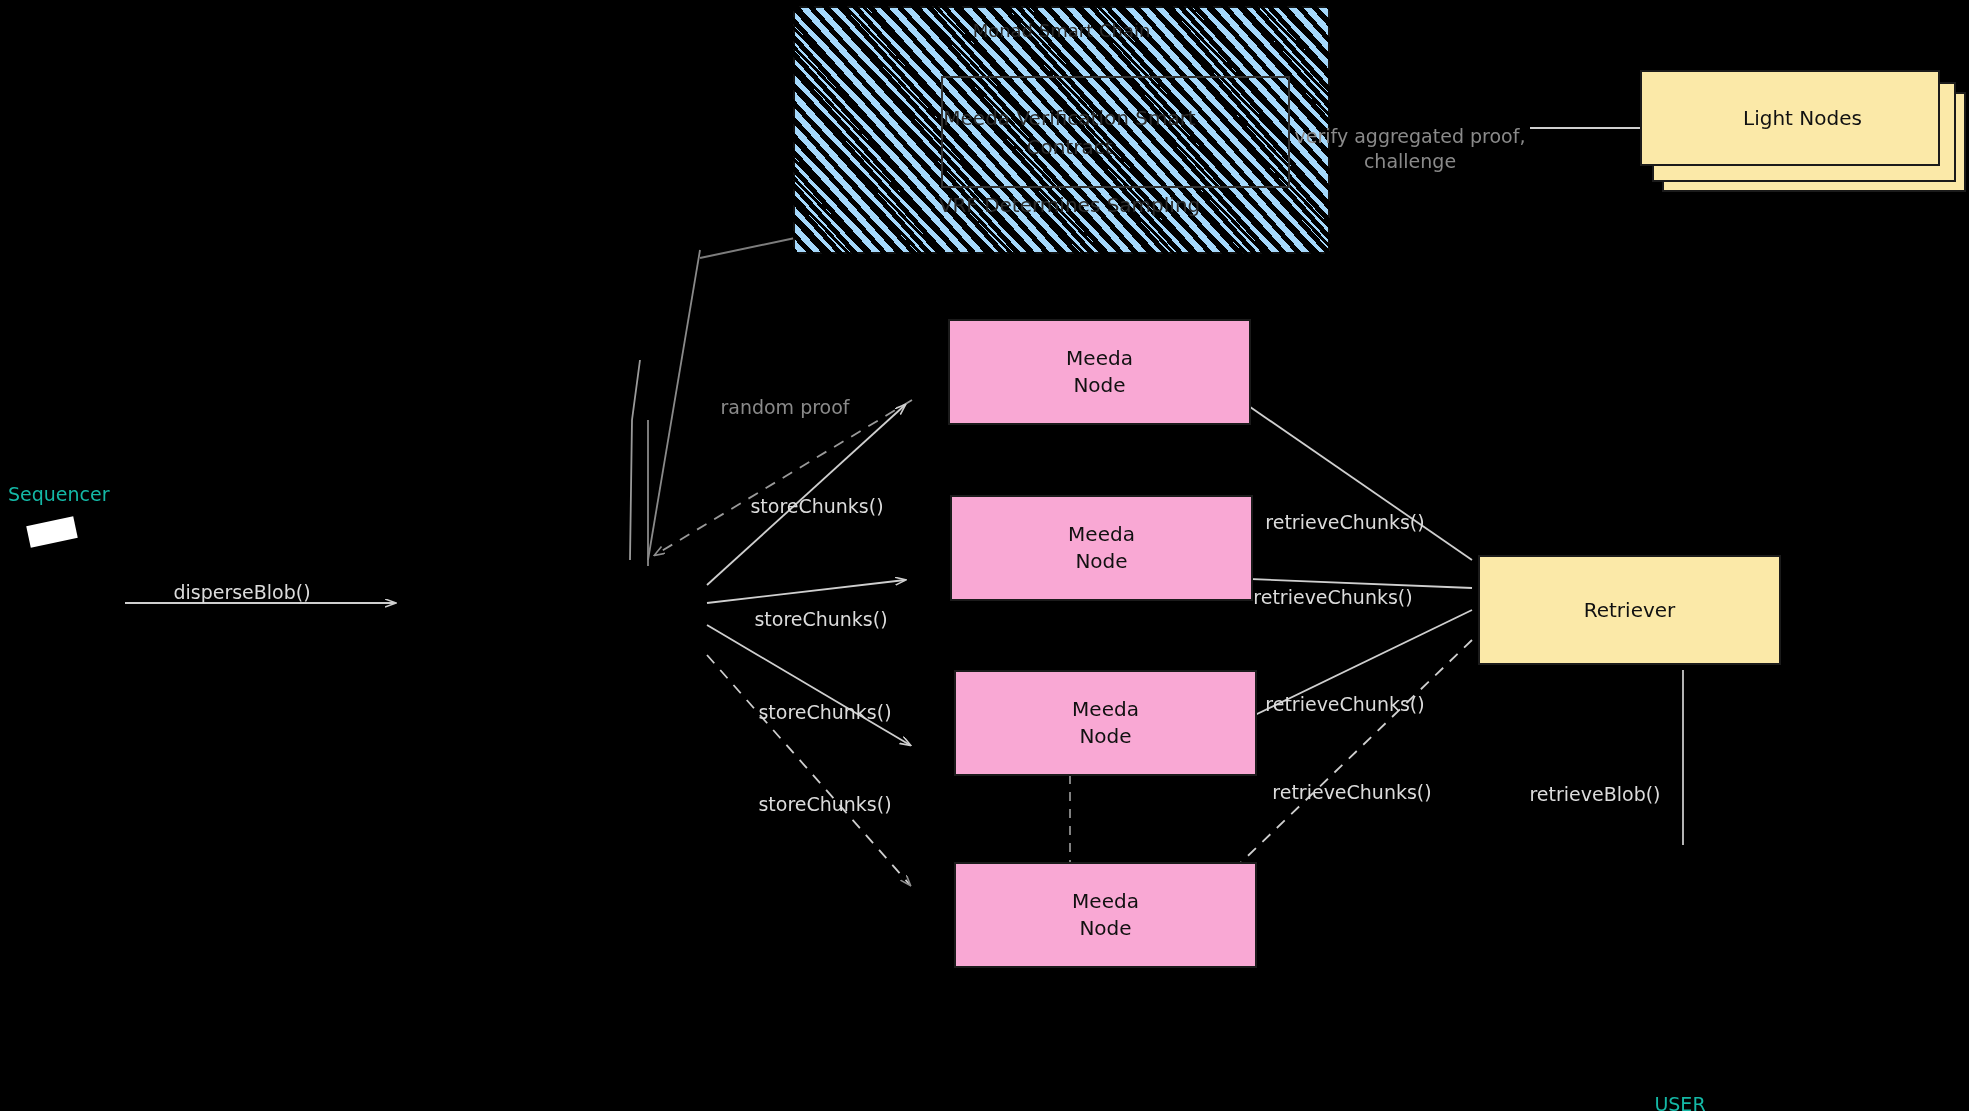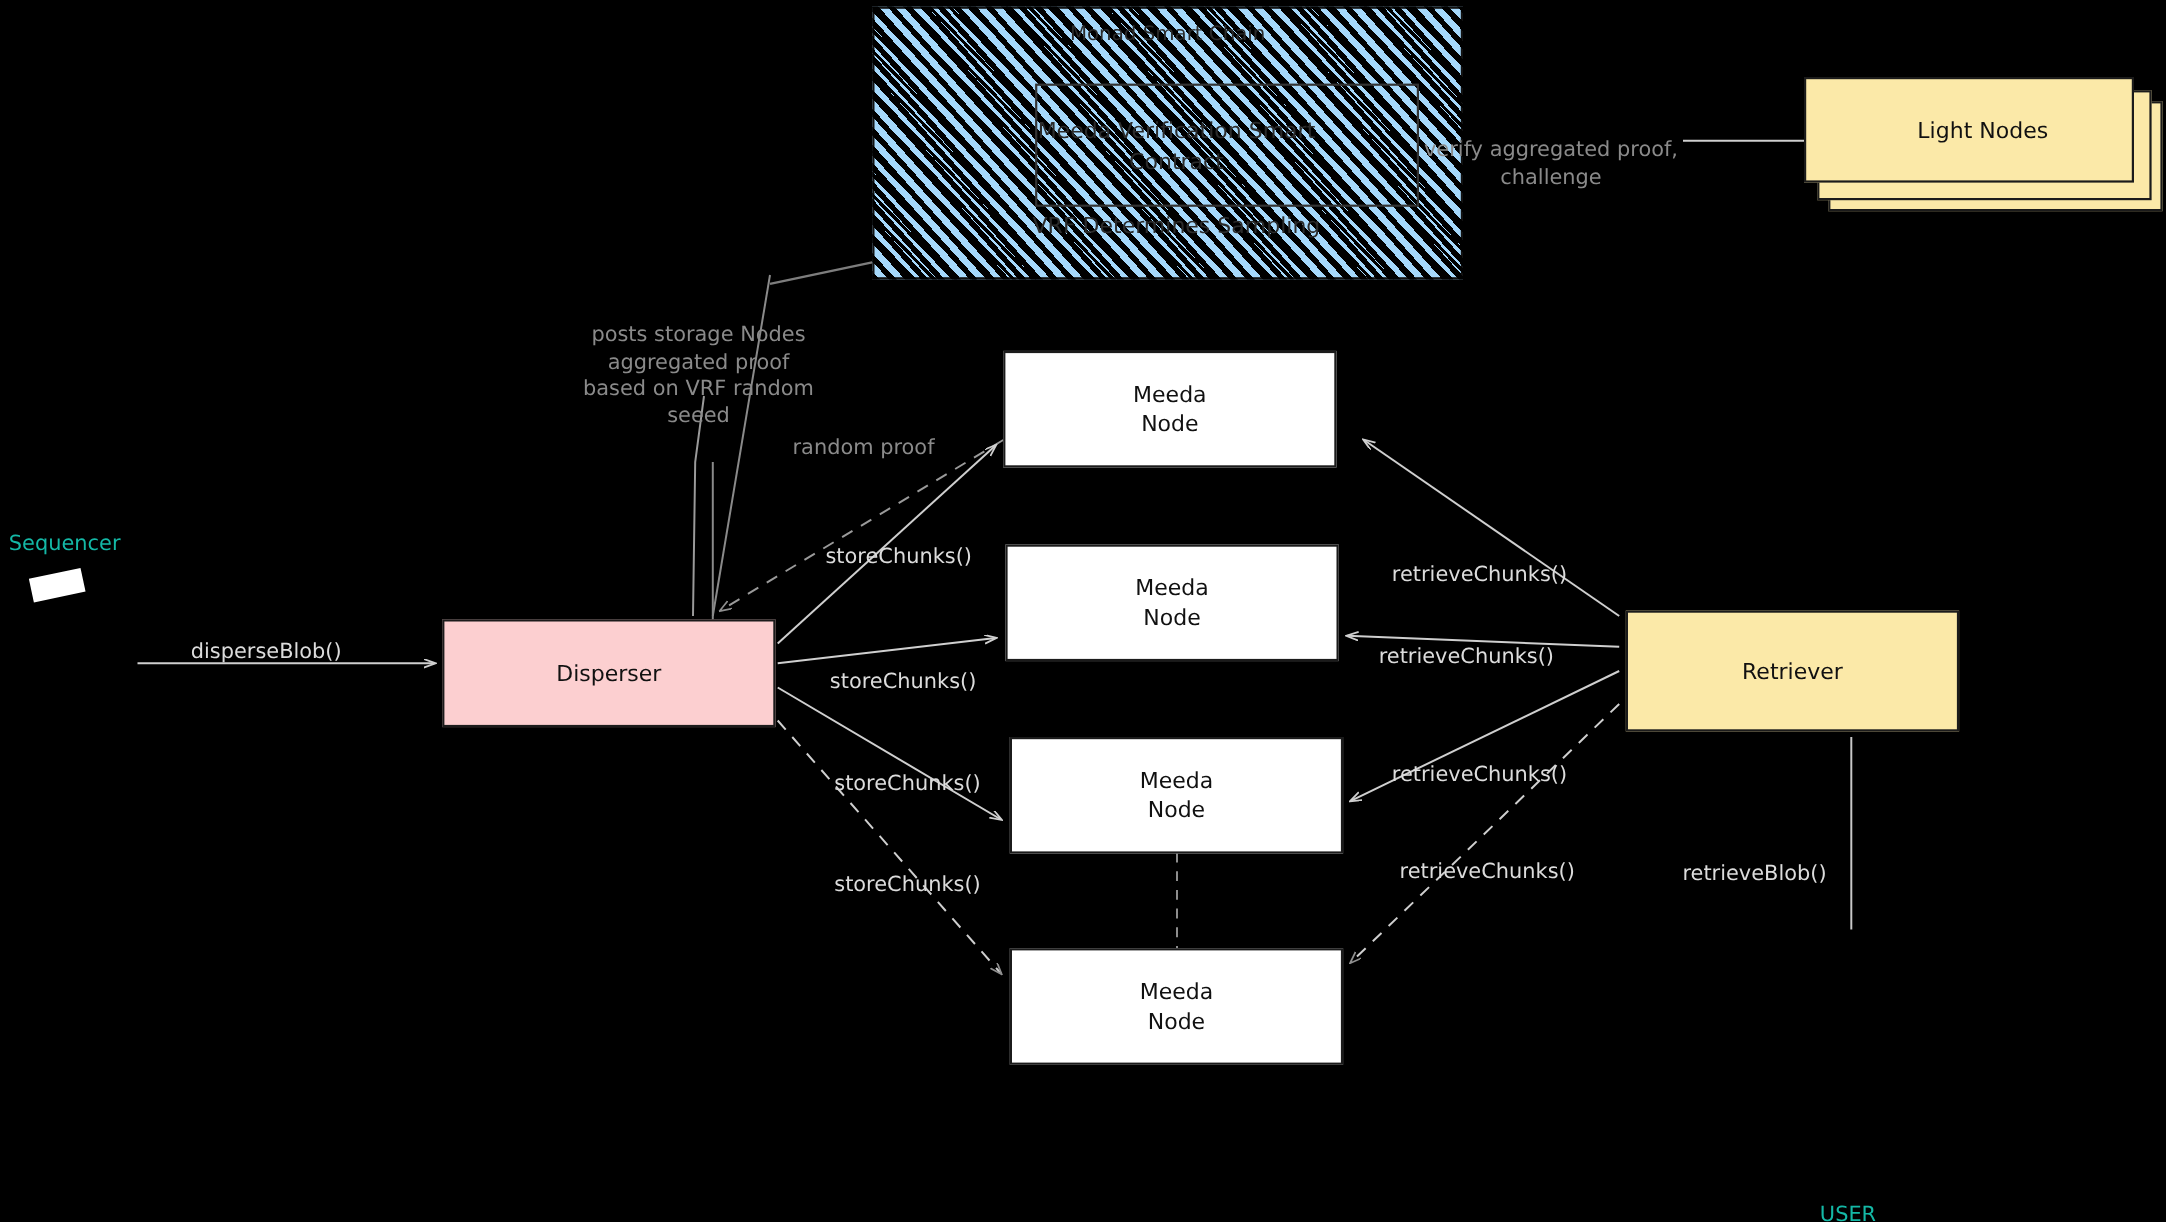--- a/index.html
+++ b/index.html
@@ -3,21 +3,21 @@
 <meta charset="utf-8">
 <style>
   html,body{margin:0;padding:0;background:#000;}
   body{width:1969px;height:1111px;position:relative;overflow:hidden;
        font-family:"DejaVu Sans","Liberation Sans",sans-serif;}
   #stage{position:absolute;inset:0;width:1969px;height:1111px;}
   svg.layer{position:absolute;left:0;top:0;width:1969px;height:1111px;pointer-events:none;}
   .node{position:absolute;box-sizing:border-box;border:2px solid #1b1b1b;
         display:flex;align-items:center;justify-content:center;text-align:center;
         color:#111;font-size:20px;line-height:1.35;white-space:pre-line;}
-  .node.blue{background:#ffffff;}
+  .node.blue{background:#f9a8d4;margin-left:36px;}
   .node.pink{background:#fccfd0;}
   .node.yellow{background:#fbe9a8;}
   .lbl{position:absolute;color:#dcdcdc;font-size:19px;line-height:1.3;
        text-align:center;white-space:pre-line;margin-top:20px;}
   .lbl.dim{color:#14b8a6;}
   .lbl.mid{color:#8a8a8a;}
   .chain-wrap{position:absolute;}
   .chain-box{position:absolute;inset:0;background:#a5d8fb;border:2px solid #111;}
   .hatch{position:absolute;inset:0;
      background-image:repeating-linear-gradient(48deg,
@@ -89,39 +89,34 @@
 
   <div class="stack" style="left:1640px;top:70px;width:330px;height:120px;">
     <div class="card" style="left:22px;top:22px;width:300px;height:96px;"></div>
     <div class="card" style="left:12px;top:12px;width:300px;height:96px;"></div>
     <div class="node yellow" style="left:0;top:0;width:300px;height:96px;position:absolute;padding-left:25px;">Light Nodes</div>
   </div>
 
   <div class="lbl dim" style="left:8px;top:462px;width:120px;text-align:left;">Sequencer</div>
   <div class="seq-rect" style="left:28px;top:521px;width:48px;height:22px;"></div>
 
-  <div class="node pink" style="left:402px;top:563px;width:303px;height:98px;">Disperser</div>
 
   <div class="node blue" style="left:912px;top:319px;width:303px;height:106px;">Meeda
 Node</div>
   <div class="node blue" style="left:914px;top:495px;width:303px;height:106px;">Meeda
 Node</div>
   <div class="node blue" style="left:918px;top:670px;width:303px;height:106px;">Meeda
 Node</div>
   <div class="node blue" style="left:918px;top:862px;width:303px;height:106px;">Meeda
 Node</div>
 
   <div class="node yellow" style="left:1478px;top:555px;width:303px;height:110px;">Retriever</div>
 
   <div class="lbl dim" style="left:1620px;top:1072px;width:120px;">USER</div>
 
-  <div class="lbl mid" style="left:520px;top:272px;width:230px;">posts storage Nodes
-aggregated proof
-based on VRF random
-seeed</div>
   <div class="lbl mid" style="left:1285px;top:104px;width:250px;">verify aggregated proof,
 challenge</div>
   <div class="lbl" style="left:162px;top:560px;width:160px;">disperseBlob()</div>
   <div class="lbl mid" style="left:700px;top:375px;width:170px;">random proof</div>
   <div class="lbl" style="left:732px;top:474px;width:170px;">storeChunks()</div>
   <div class="lbl" style="left:736px;top:587px;width:170px;">storeChunks()</div>
   <div class="lbl" style="left:740px;top:680px;width:170px;">storeChunks()</div>
   <div class="lbl" style="left:740px;top:772px;width:170px;">storeChunks()</div>
   <div class="lbl" style="left:1255px;top:490px;width:180px;">retrieveChunks()</div>
   <div class="lbl" style="left:1243px;top:565px;width:180px;">retrieveChunks()</div>

